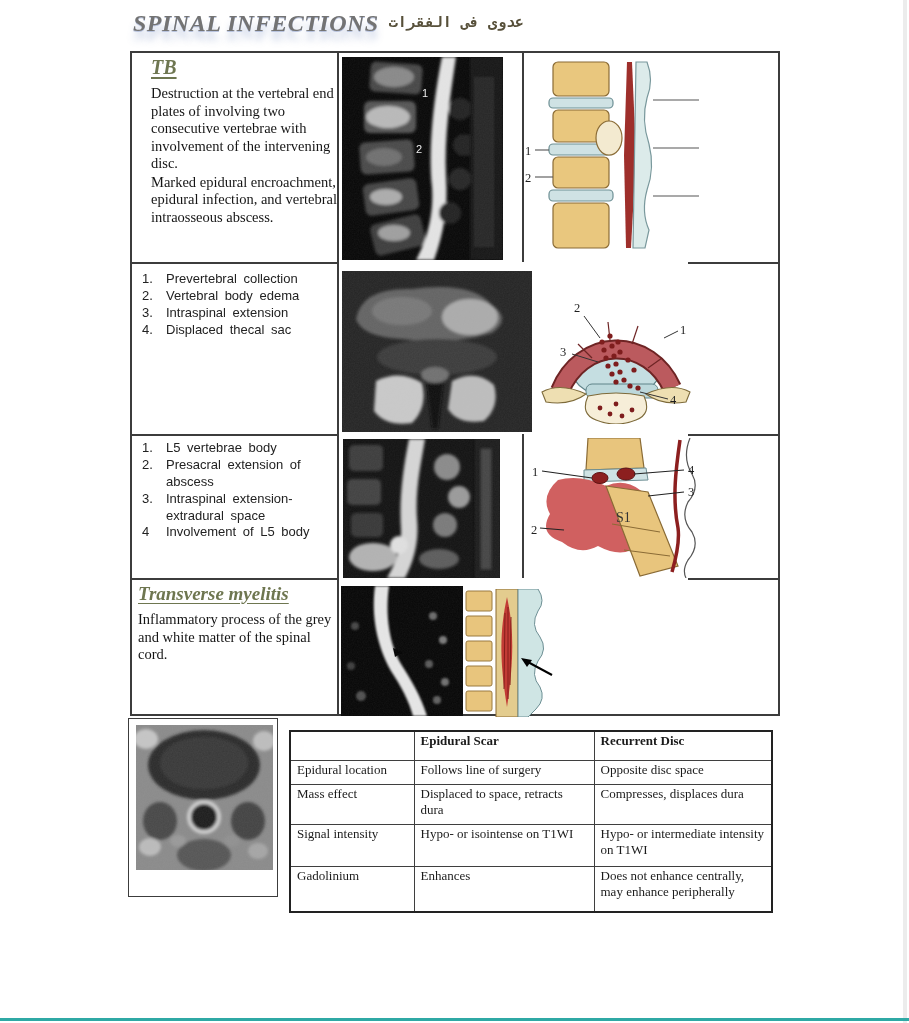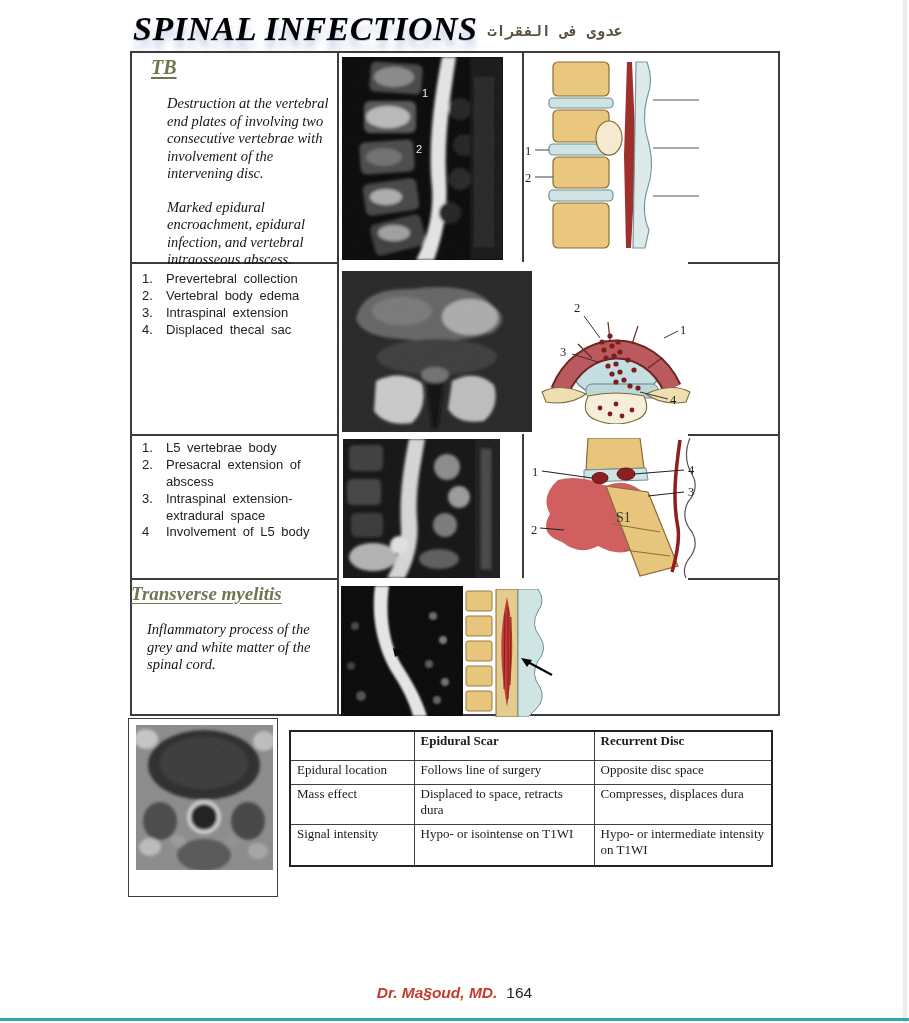--- a/index.html
+++ b/index.html
@@ -4,30 +4,30 @@
 <style>
   html,body{margin:0;padding:0;background:#fff;}
   .page{position:relative;width:909px;height:1023px;background:#ffffff;overflow:hidden;
         font-family:"Liberation Serif",serif;color:#1b1b1b;}
   .abs{position:absolute;}
   .hline{position:absolute;height:1.5px;background:#3c3c3c;}
   .vline{position:absolute;width:1.5px;background:#3c3c3c;}
 
   .title-wrap{position:absolute;left:133px;top:10px;white-space:nowrap;}
   .title-en{font-family:"Liberation Serif",serif;font-style:italic;font-weight:bold;
-            font-size:34px;color:#000000;letter-spacing:.5px;
+            font-size:24px;color:#737373;letter-spacing:.5px;
             text-shadow:0 1px 0 #b9c4df, 0 9px 7px rgba(82,113,174,.35);}
   .title-ar{font-family:Liberation Mono, monospace;font-weight:bold;font-size:15px;
             color:#57503a;margin-left:10px;vertical-align:4px;}
 
   .cell-text{position:absolute;}
   .sec-head{font-family:"Liberation Serif",serif;font-style:italic;font-weight:bold;
             font-size:20px;color:#6e7650;text-decoration:underline;text-underline-offset:3px;
             margin:0 0 6px 0;}
-  .sec-para{font-style:italic;font-size:14.5px;line-height:1.21;margin:16px;color:#151515;}
+  .sec-para{font-size:14.5px;line-height:1.21;margin:0;color:#151515;}
   .sec-para + .sec-para{margin-top:1px;}
 
   .flist{font-family:"Liberation Sans",sans-serif;font-size:13px;line-height:1.3;
          color:#222;word-spacing:3px;}
   .fitem{display:flex;}
   .fnum{flex:0 0 24px;}
 
   .ctable{border-collapse:collapse;table-layout:fixed;font-size:13px;color:#1b1b1b;
           border:2px solid #222;}
   .ctable th,.ctable td{border:1.2px solid #3f3f3f;padding:1px 6px 2px 6px;
@@ -104,21 +104,21 @@
     <div class="fitem">
         <span class="fnum">3.</span>
         <span>Intraspinal extension- extradural space</span>
       </div>
     <div class="fitem">
         <span class="fnum">4</span>
         <span>Involvement of L5 body</span>
       </div>
   </div>
 
-  <div class="cell-text" style="left:131px;top:583px;width:196px;">
+  <div class="cell-text" style="left:138px;top:583px;width:196px;">
     <h2 class="sec-head" style="font-size:19px;">Transverse myelitis</h2>
     <p class="sec-para">Inflammatory process of the grey and white matter of the spinal cord.</p>
   </div>
 
   <svg class="abs" style="left:342px;top:57px;" width="161" height="203" viewBox="0 0 161 203">
     <defs>
       <filter id="b1">
           <feGaussianBlur stdDeviation="1.4"></feGaussianBlur>
         </filter>
       <filter id="n1">
@@ -397,23 +397,25 @@
     <tr style="height:40px">
       <td class="rowlab">Mass effect</td>
       <td>Displaced to space, retracts dura</td>
       <td>Compresses, displaces dura</td>
     </tr>
     <tr style="height:42px">
       <td class="rowlab">Signal intensity</td>
       <td>Hypo- or isointense on T1WI</td>
       <td>Hypo- or intermediate intensity on T1WI</td>
     </tr>
+    <tr style="height:46px">
+      <td class="rowlab">Gadolinium</td>
+      <td>Enhances</td>
+      <td>Does not enhance centrally, may enhance peripherally</td>
+    </tr>
   </tbody>
     </table>
 
-  <div class="footer">
-    <span class="footer-author">Dr. Ma§oud, MD.</span><span class="footer-num">164</span>
-  </div>
 
   <div class="abs" style="left:903px;top:0;width:4px;height:1023px;background:#ececec;"></div>
   <div class="abs" style="left:0;top:1018px;width:909px;height:3px;background:#2fa9a5;"></div>
 
 </div>
 
 </body></html>

